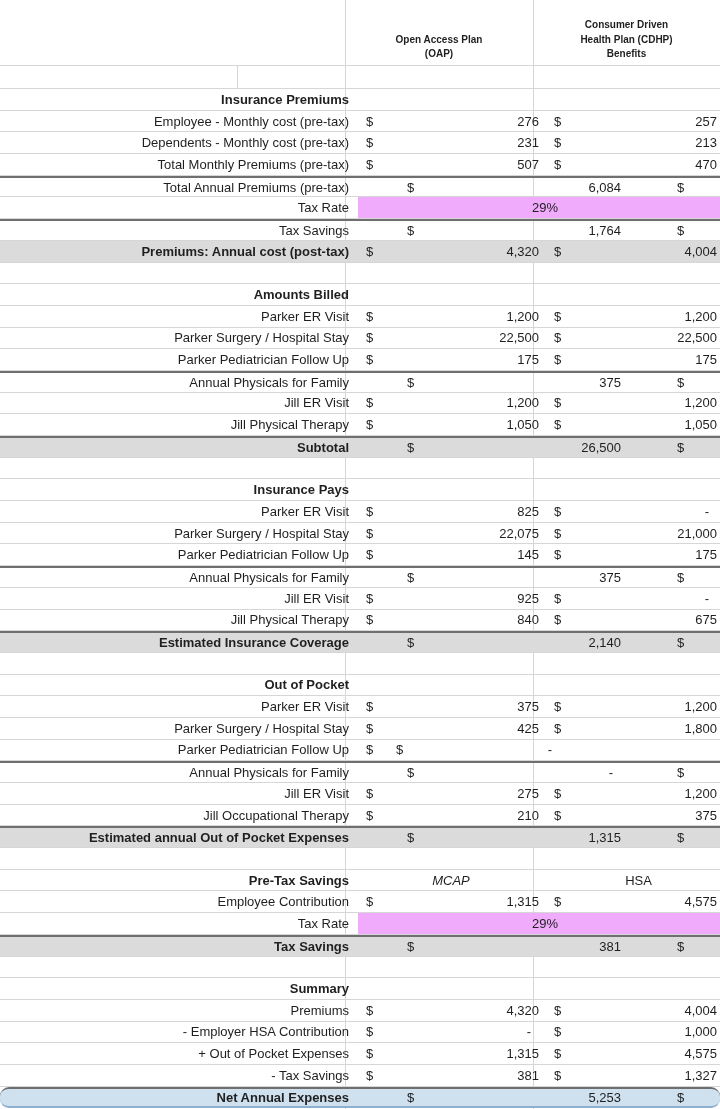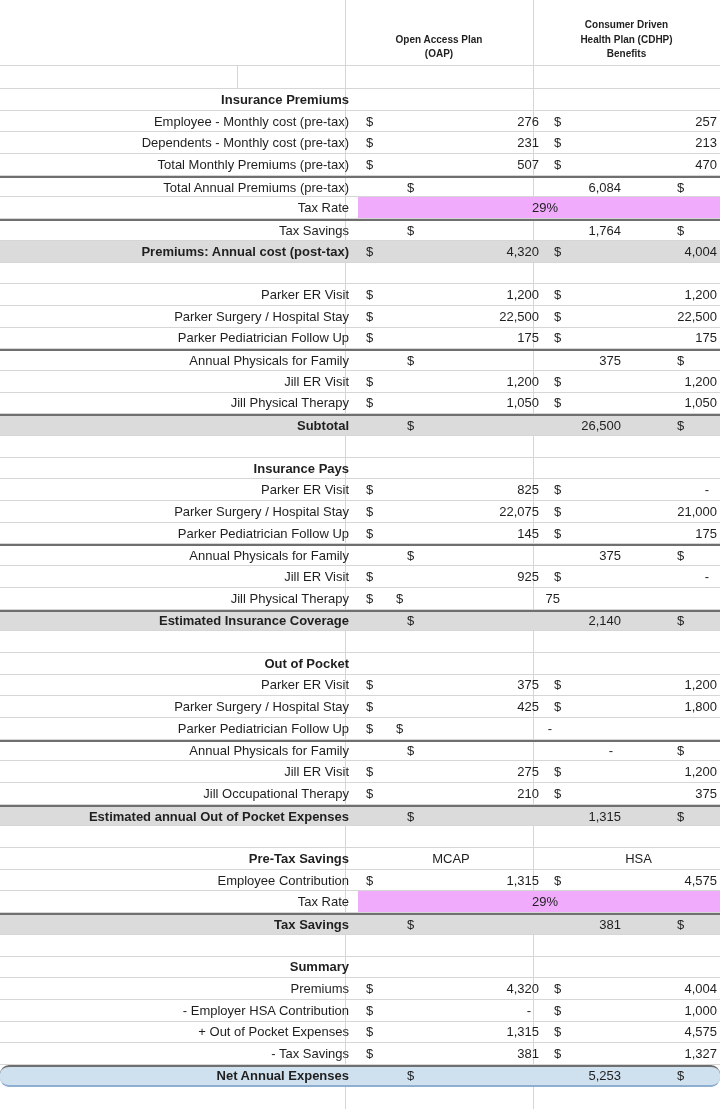--- a/index.html
+++ b/index.html
@@ -52,21 +52,21 @@
   .row.gray{background:var(--fill-gray,#dbdbdb);}
   .row.blue{background:var(--fill-blue,#cfe0ef);border-bottom:2px solid var(--blue-border,#8fafd1);border-radius:9px;}
   .cell{overflow:hidden;height:100%;display:flex;align-items:center;position:relative;}
   .cell.label{grid-column:1;justify-content:flex-end;padding-right:8px;box-sizing:border-box;}
   .cell.dollar{padding-left:9px;box-sizing:border-box;}
   .cell.val{justify-content:flex-end;padding-right:6px;box-sizing:border-box;}
   .cell.val.v2{padding-right:15px;}
   .cell.val.dash{padding-right:14px;}
   .cell.val.v2.dash{padding-right:23px;}
   .cell.merged{grid-column:2/6;justify-content:center;background:#f0abfc;margin-left:1px;}
-  .cell.center1{grid-column:2/4;justify-content:center;}
+  .cell.center1{grid-column:2/4;justify-content:center;font-style:italic;}
   .cell.center2{grid-column:4/6;justify-content:center;}
   .bold{font-weight:bold;}
 </style>
 </head>
 <body>
 
 <div id="sheet">
   <div class="vline c1"></div>
   <div class="vline c2"></div>
 
@@ -131,20 +131,23 @@
         <div class="cell val v2">1,636</div>
       </div>
       <div class="row data gray">
         <div class="cell label bold">Premiums: Annual cost (post-tax)</div>
         <div class="cell dollar">$</div>
         <div class="cell val">4,320</div>
         <div class="cell dollar">$</div>
         <div class="cell val v2">4,004</div>
       </div>
       <div class="row blank"></div>
+      <div class="row section">
+        <div class="cell label bold">Amounts Billed</div>
+      </div>
       <div class="row data">
         <div class="cell label">Parker ER Visit</div>
         <div class="cell dollar">$</div>
         <div class="cell val">1,200</div>
         <div class="cell dollar">$</div>
         <div class="cell val v2">1,200</div>
       </div>
       <div class="row data">
         <div class="cell label">Parker Surgery / Hospital Stay</div>
         <div class="cell dollar">$</div>
@@ -222,20 +225,21 @@
       <div class="row data">
         <div class="cell label">Jill ER Visit</div>
         <div class="cell dollar">$</div>
         <div class="cell val">925</div>
         <div class="cell dollar">$</div>
         <div class="cell val v2 dash">-</div>
       </div>
       <div class="row data">
         <div class="cell label">Jill Physical Therapy</div>
         <div class="cell dollar">$</div>
+        <div class="cell val">840</div>
         <div class="cell dollar">$</div>
         <div class="cell val v2">675</div>
       </div>
       <div class="row data top gray">
         <div class="cell label bold">Estimated Insurance Coverage</div>
         <div class="cell dollar">$</div>
         <div class="cell val">2,140</div>
         <div class="cell dollar">$</div>
         <div class="cell val v2">1,050</div>
       </div>

